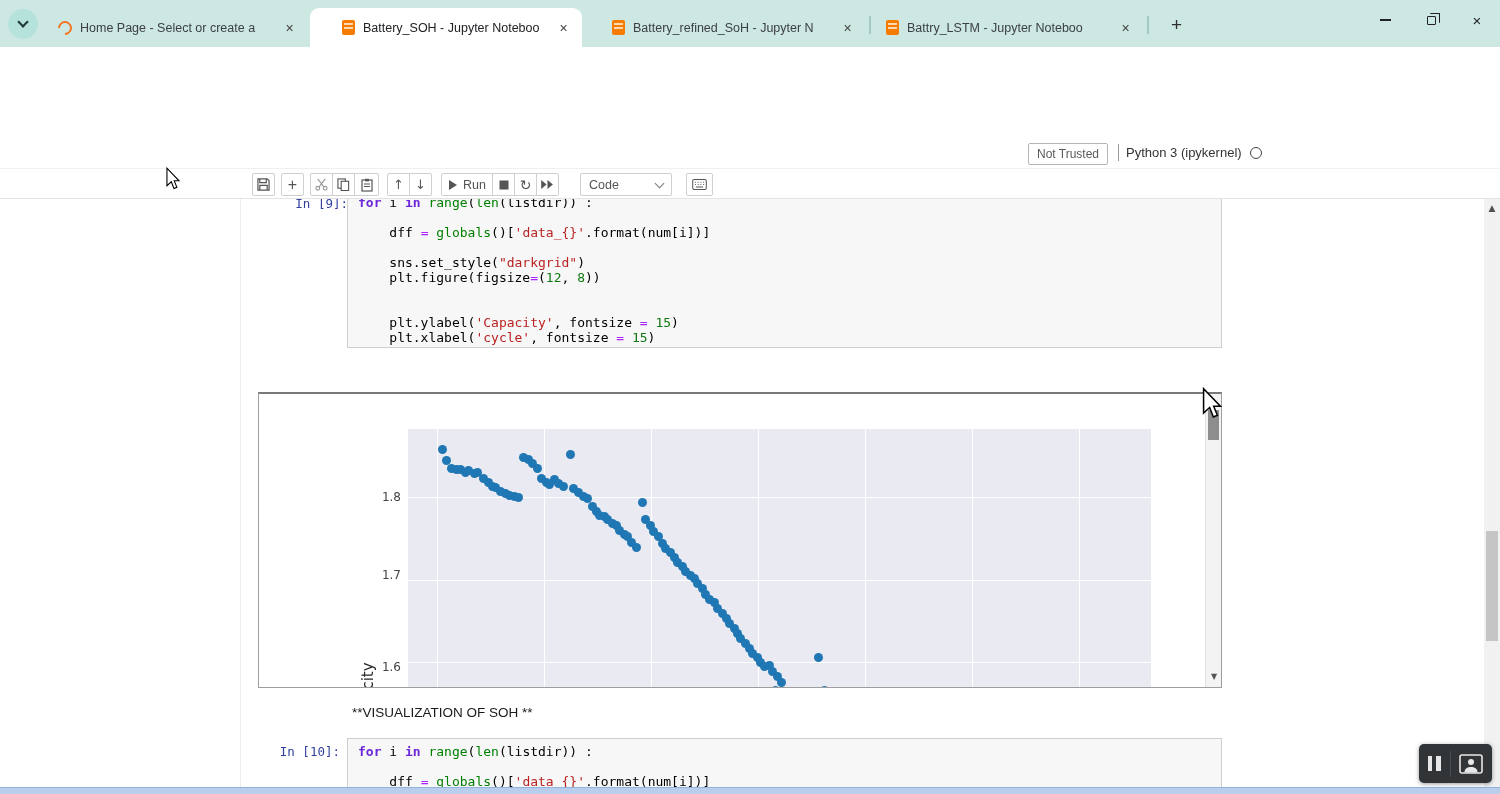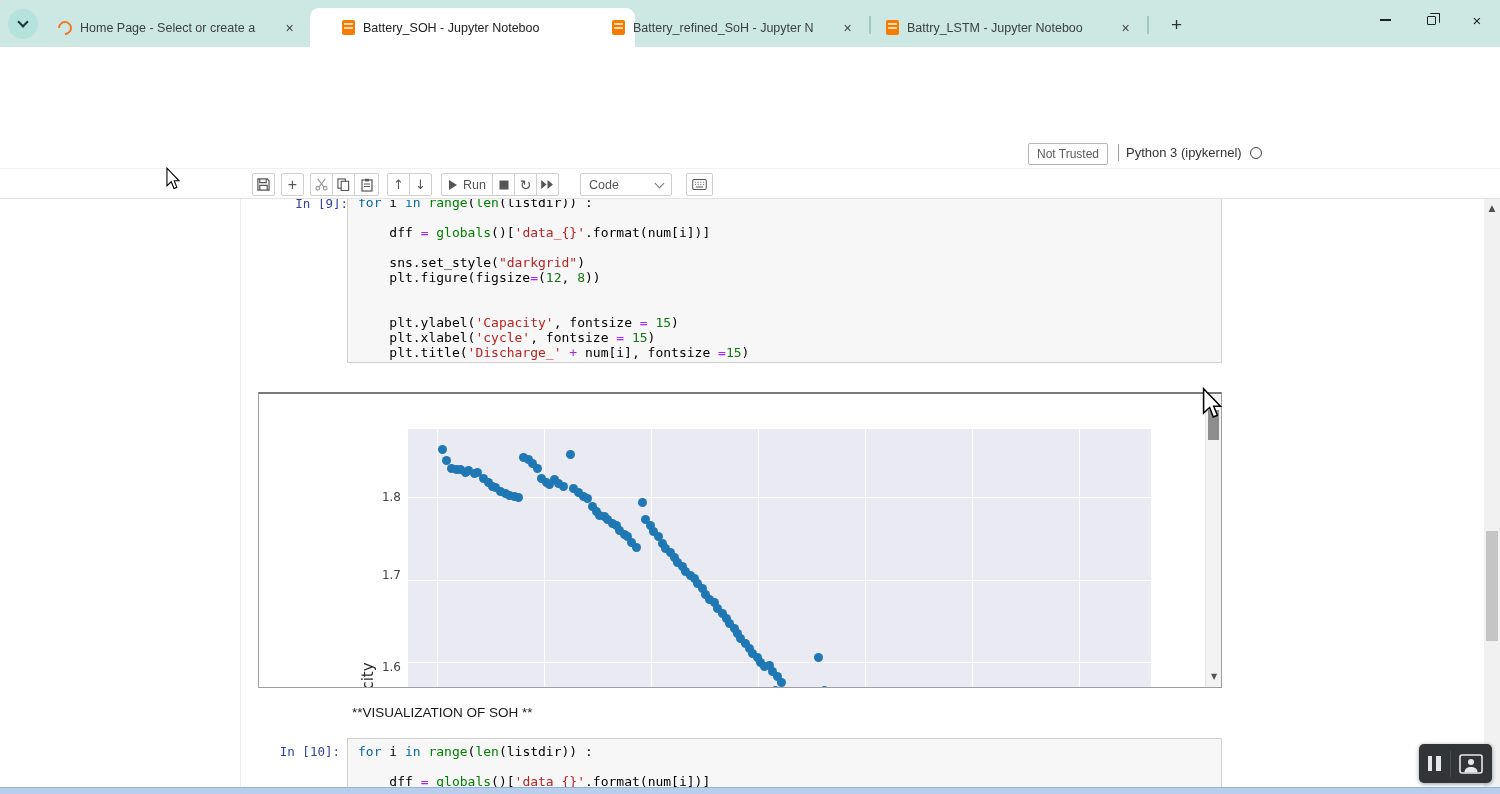--- a/index.html
+++ b/index.html
@@ -103,21 +103,21 @@
 
   
   .content { position:absolute; top:199px; left:0; width:1484px; height:588px; background:#fff; overflow:hidden; }
   .container-edge { position:absolute; left:240px; top:0; width:1px; height:588px; background:#ececec; }
   .prompt { position:absolute; font-family:"DejaVu Sans Mono", monospace; font-size:12.5px;
     color:#303f9f; width:70px; text-align:right; }
   .cell-box { position:absolute; left:347px; width:875px; background:#f7f7f7; border:1px solid #cfcfcf;
     padding:5px 0 2px 10px; }
   .cm-line { font-family:"DejaVu Sans Mono", monospace; font-size:13px; line-height:15px;
     white-space:pre; color:#000; }
-  .tk-k { color:#0369a1; font-weight:normal; }
+  .tk-k { color:#6d28d9; font-weight:bold; }
   .tk-b { color:#008000; }
   .tk-s { color:#ba2121; }
   .tk-n { color:#117711; }
   .tk-o { color:#aa22ff; }
   .tk-p { color:#000; }
   .mdtext { position:absolute; left:352px; top:506px; font-size:13.5px; color:#1a1a1a; }
 
   
   .output-box { position:absolute; left:258px; top:193px; width:964px; height:296px; background:#fff;
     border:1px solid #9e9e9e; border-top:2px solid #7a7a7a; overflow:hidden; }
@@ -165,21 +165,21 @@
     <div class="tabsearch">
       <div class="chev"></div>
     </div>
 
     <div class="tab" style="left:46px;width:262px;">
       <div class="favicon-ring"></div>
       <div class="tab-title">Home Page - Select or create a</div>
       <div class="tab-close">×</div>
     </div>
 
-    <div class="tab active" style="left:310px;width:325px;padding-left:32px;">
+    <div class="tab active" style="left:310px;width:272px;padding-left:32px;">
       <div class="favicon-book"></div>
       <div class="tab-title">Battery_SOH - Jupyter Noteboo</div>
       <div class="tab-close">×</div>
     </div>
 
     <div class="tab" style="left:600px;width:266px;">
       <div class="favicon-book"></div>
       <div class="tab-title">Battery_refined_SoH - Jupyter N</div>
       <div class="tab-close">×</div>
     </div>
@@ -336,21 +336,20 @@
           <div class="cm-line"><span class="tk-k">for</span><span class="tk-p"> i </span><span class="tk-k">in</span><span class="tk-p"> </span><span class="tk-b">range</span><span class="tk-p">(</span><span class="tk-b">len</span><span class="tk-p">(listdir)) :</span></div>
           <div class="cm-line">&nbsp;</div>
           <div class="cm-line"><span class="tk-p">    dff </span><span class="tk-o">=</span><span class="tk-p"> </span><span class="tk-b">globals</span><span class="tk-p">()[</span><span class="tk-s">'data_{}'</span><span class="tk-p">.format(num[i])]</span></div>
           <div class="cm-line">&nbsp;</div>
           <div class="cm-line"><span class="tk-p">    sns.set_style(</span><span class="tk-s">"darkgrid"</span><span class="tk-p">)</span></div>
           <div class="cm-line"><span class="tk-p">    plt.figure(figsize</span><span class="tk-o">=</span><span class="tk-p">(</span><span class="tk-n">12</span><span class="tk-p">, </span><span class="tk-n">8</span><span class="tk-p">))</span></div>
           <div class="cm-line">&nbsp;</div>
           <div class="cm-line">&nbsp;</div>
           <div class="cm-line"><span class="tk-p">    plt.ylabel(</span><span class="tk-s">'Capacity'</span><span class="tk-p">, fontsize </span><span class="tk-o">=</span><span class="tk-p"> </span><span class="tk-n">15</span><span class="tk-p">)</span></div>
           <div class="cm-line"><span class="tk-p">    plt.xlabel(</span><span class="tk-s">'cycle'</span><span class="tk-p">, fontsize </span><span class="tk-o">=</span><span class="tk-p"> </span><span class="tk-n">15</span><span class="tk-p">)</span></div>
-          <div class="cm-line"><span class="tk-p">    plt.title(</span><span class="tk-s">'Discharge_'</span><span class="tk-p"> </span><span class="tk-o">+</span><span class="tk-p"> num[i], fontsize </span><span class="tk-o">=</span><span class="tk-n">15</span><span class="tk-p">)</span></div>
         </div>
     </div>
 
     <div class="output-box">
       <div class="ytick" style="top:96px;">1.8</div>
       <div class="ytick" style="top:174px;">1.7</div>
       <div class="ytick" style="top:266px;">1.6</div>
       <div class="ylabel">Capacity</div>
       <div class="plot-grid" id="plot-grid" style="background: rgb(234, 234, 242);">
           <div class="gl h" style="top: 68px;"></div>

